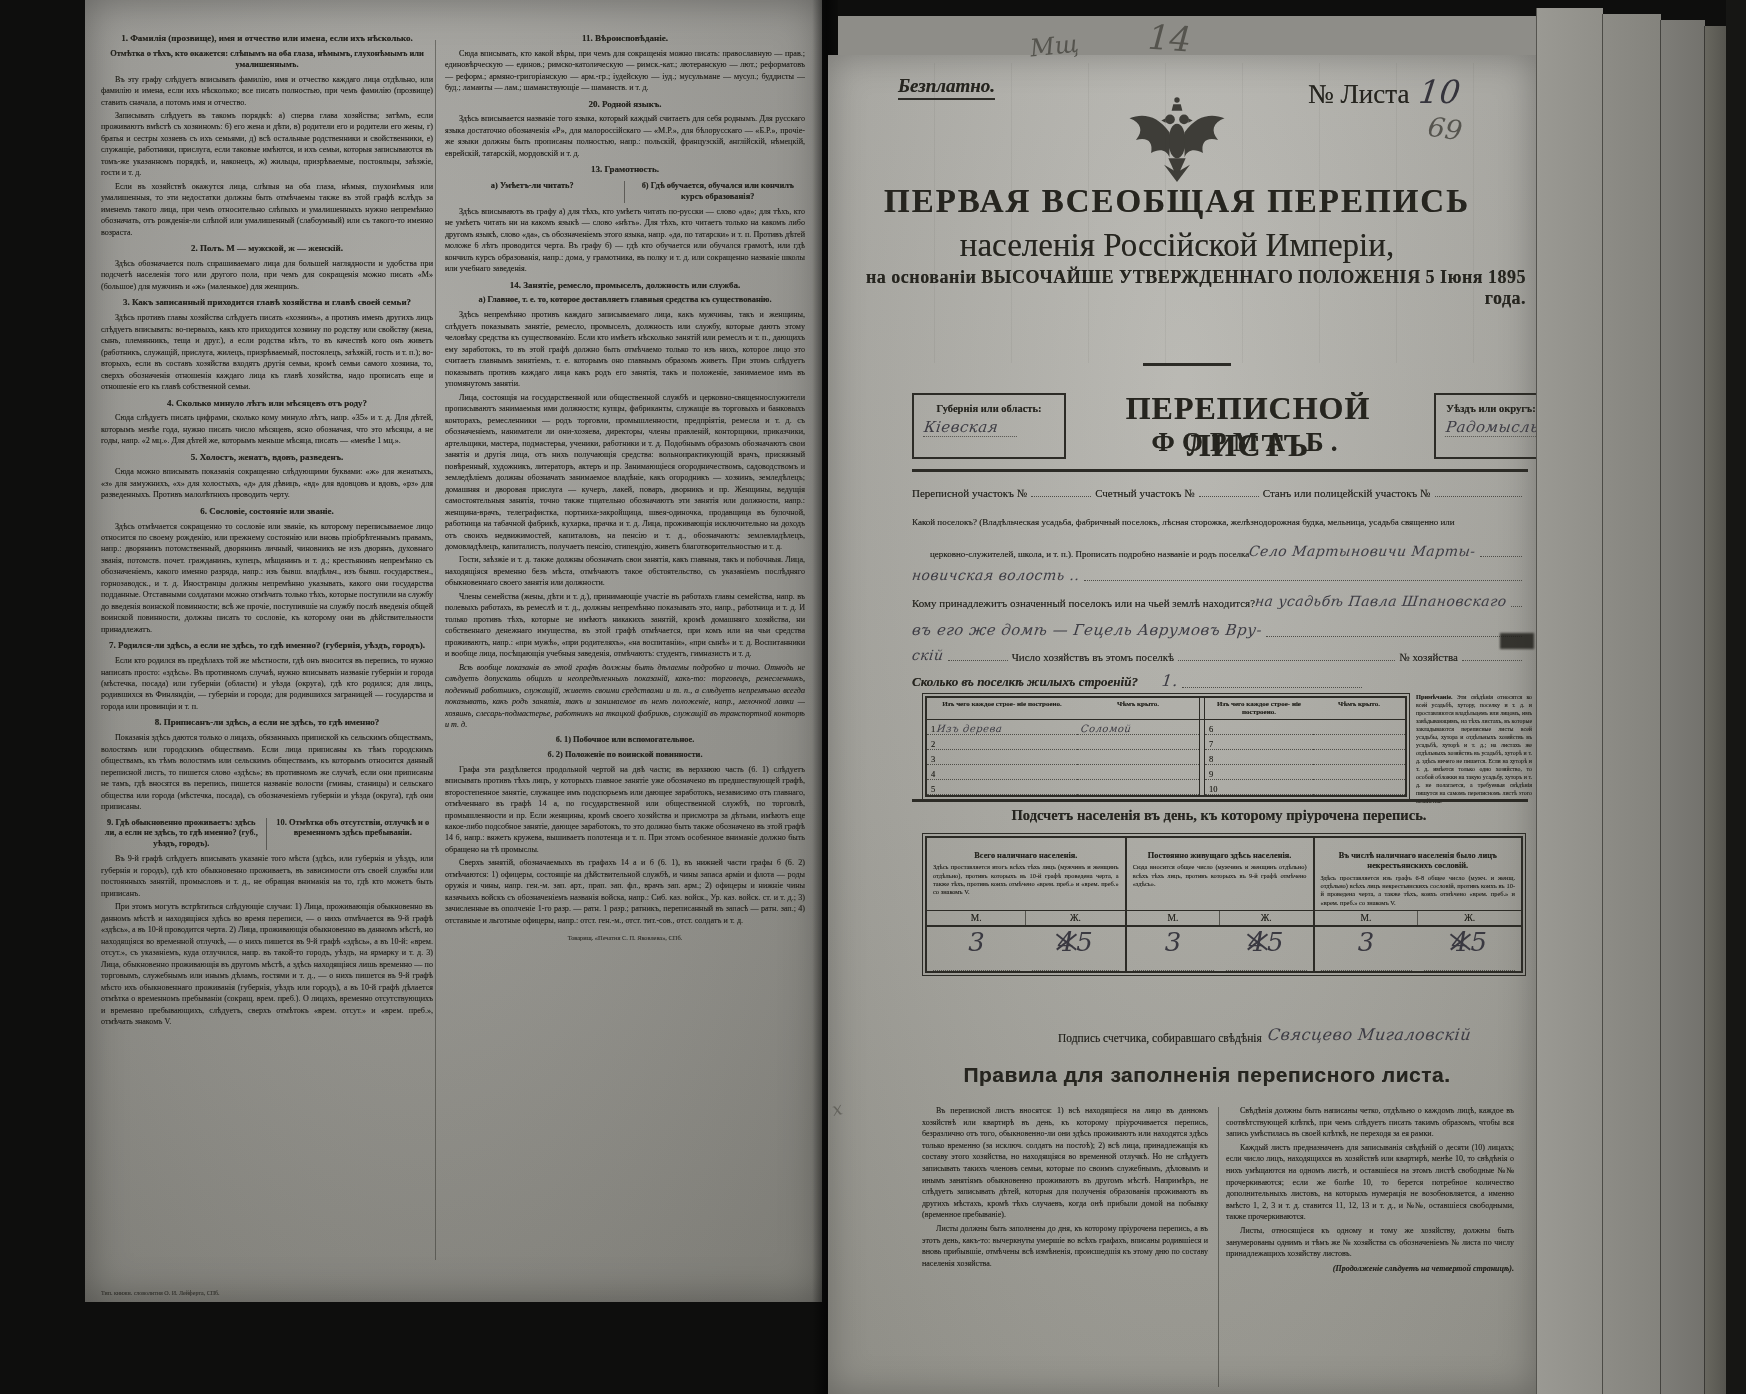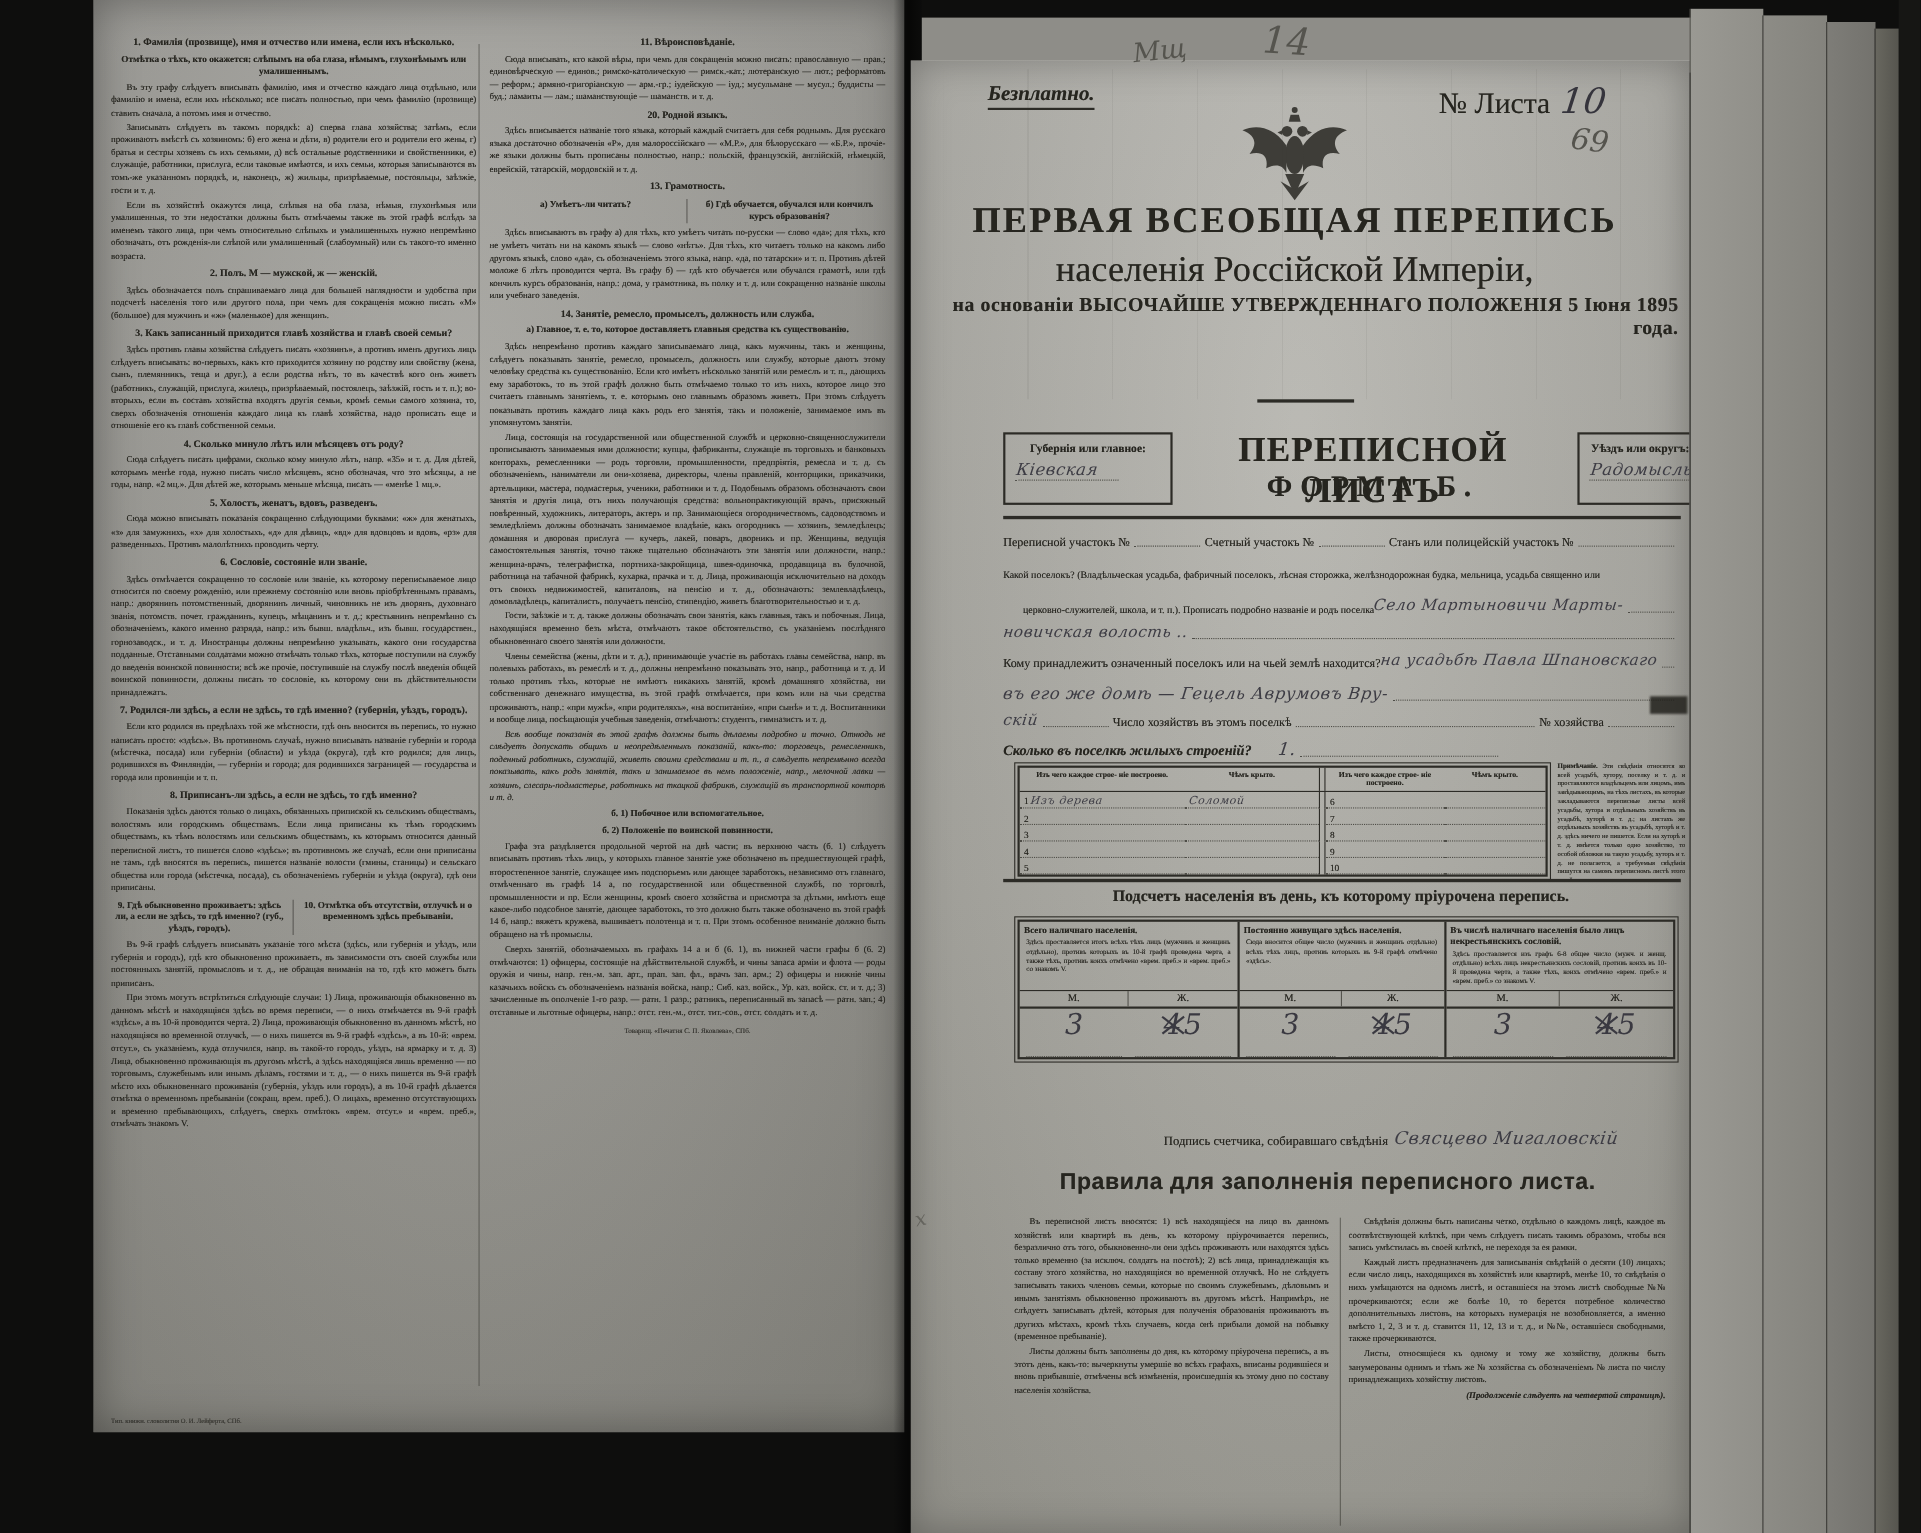--- a/index.html
+++ b/index.html
@@ -85,21 +85,21 @@
   .btab .bcell{border-bottom:1px dotted #4e4d47;font-size:8.5px;padding-left:4px;}
   .btab .bcell .hw{font-size:10px;}
   .note-blk{position:absolute;left:588px;top:638px;width:116px;font-size:5.9px;line-height:1.35;text-align:justify;}
   .note-blk b{font-size:6.3px;}
   
   .pod-title{position:absolute;left:84px;right:10px;top:752px;text-align:center;font-size:14.5px;font-weight:700;}
   .ptab{position:absolute;left:94px;top:778px;right:10px;border:1px solid #2c2b26;padding:2px;}
   .ptab .inner{border:2px solid #2c2b26;display:flex;}
   .pcol{display:flex;flex-direction:column;}
   .pcol+.pcol{border-left:2px solid #2c2b26;}
-  .pcol .phead{font-size:8.3px;font-weight:700;padding:3px 4px 1px;line-height:1.25;}
+  .pcol .phead{font-size:8.3px;font-weight:700;text-align:center;padding:13px 4px 1px;line-height:1.25;}
   .pcol .pdesc{font-size:6.4px;line-height:1.3;text-align:justify;padding:1px 6px 3px;flex:1;}
   .pcol .mzh{display:flex;border-top:1px solid #2c2b26;border-bottom:2px solid #2c2b26;}
   .pcol .mzh div{width:50%;text-align:center;font-size:9.5px;padding:2px 0;}
   .pcol .mzh div:first-child{border-right:1px solid #55544e;}
   .pcol .vals{display:flex;height:44px;}
   .pcol .vals div{width:50%;text-align:center;border-bottom:1px dotted #4e4d47;margin:0 6px;}
   .hw-num{font-family:"DejaVu Serif",serif;font-style:italic;font-size:26px;color:#3a3941;text-shadow:none;}
   .crossed{position:relative;display:inline-block;margin-right:2px;}
   .crossed::before,.crossed::after{content:"";position:absolute;left:-22%;top:48%;width:150%;height:1.6px;background:#3a3941;}
   .crossed::before{transform:rotate(38deg);}
@@ -207,21 +207,21 @@
       <span>№ Листа</span><span class="hw hw-num">10</span>
     </div>
     <div class="rp-pencil69 pencil">69</div>
 
     <div class="rp-t1">ПЕРВАЯ ВСЕОБЩАЯ ПЕРЕПИСЬ</div>
     <div class="rp-t2">населенія Россійской Имперіи,</div>
     <div class="rp-t3">на основаніи ВЫСОЧАЙШЕ УТВЕРЖДЕННАГО ПОЛОЖЕНІЯ 5 Іюня 1895 года.</div>
     <div class="rp-shortrule"></div>
 
     <div class="fbox gub-box">
-      <div class="flabel">Губернія или главное:</div>
+      <div class="flabel">Губернія или область:</div>
       <div class="hw">Кіевская</div>
     </div>
     <div class="form-t1">ПЕРЕПИСНОЙ ЛИСТЪ</div>
     <div class="form-t2">ФОРМА Б.</div>
     <div class="fbox uezd-box">
       <div class="flabel">Уѣздъ или округъ:</div>
       <div class="hw">Радомысльскій</div>
     </div>
 
     <div class="rule-heavy" style="top:414px"></div>

